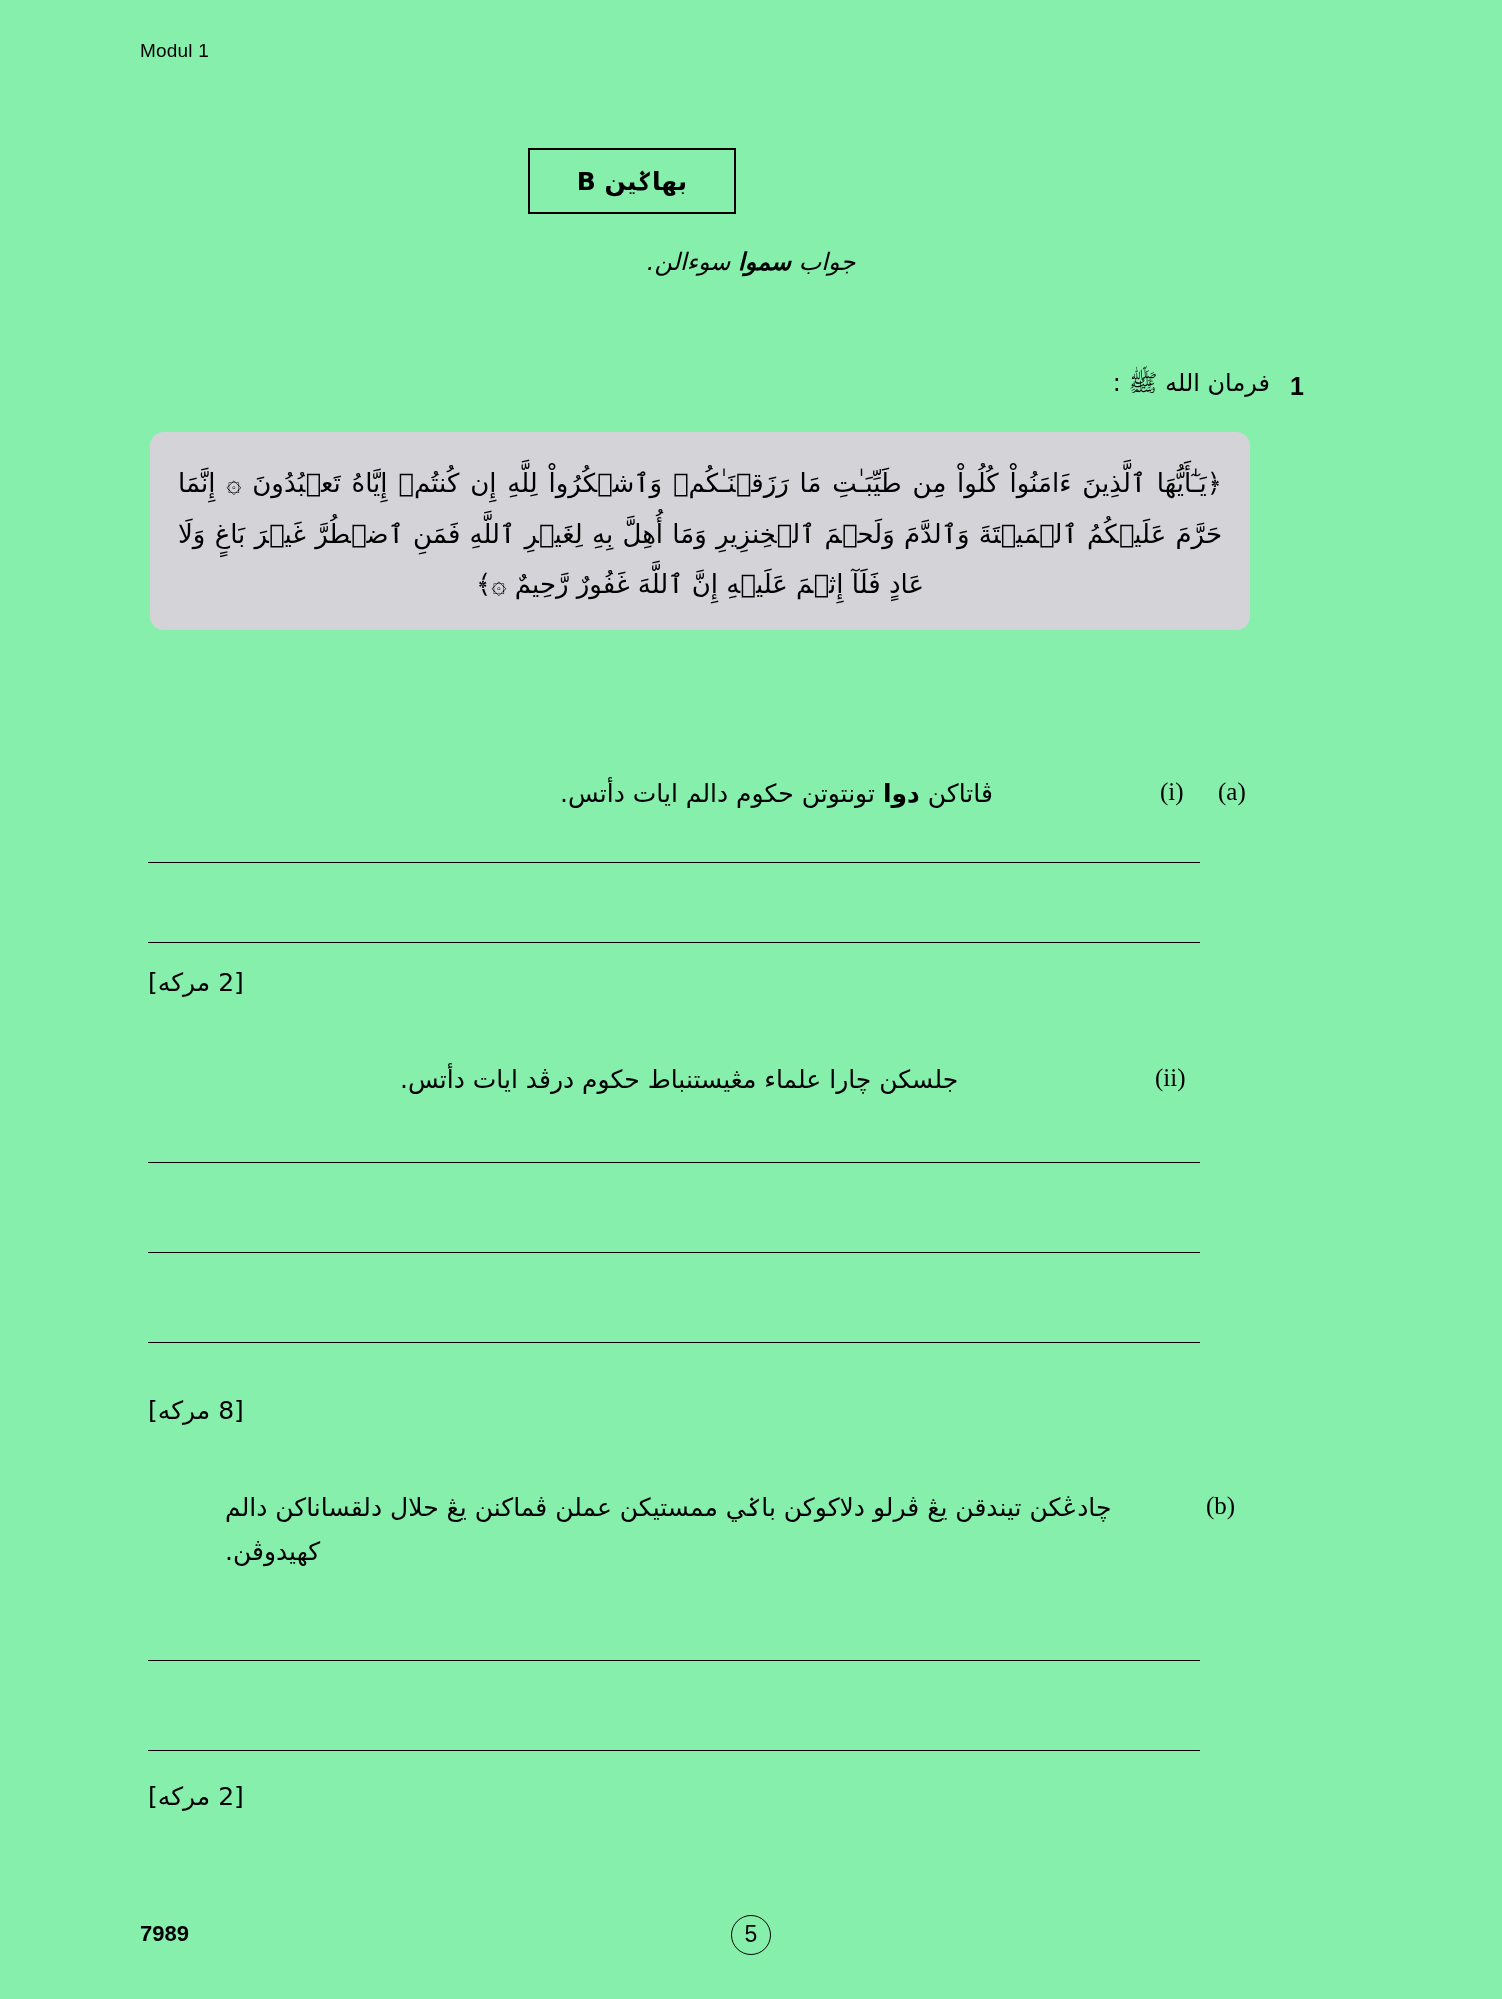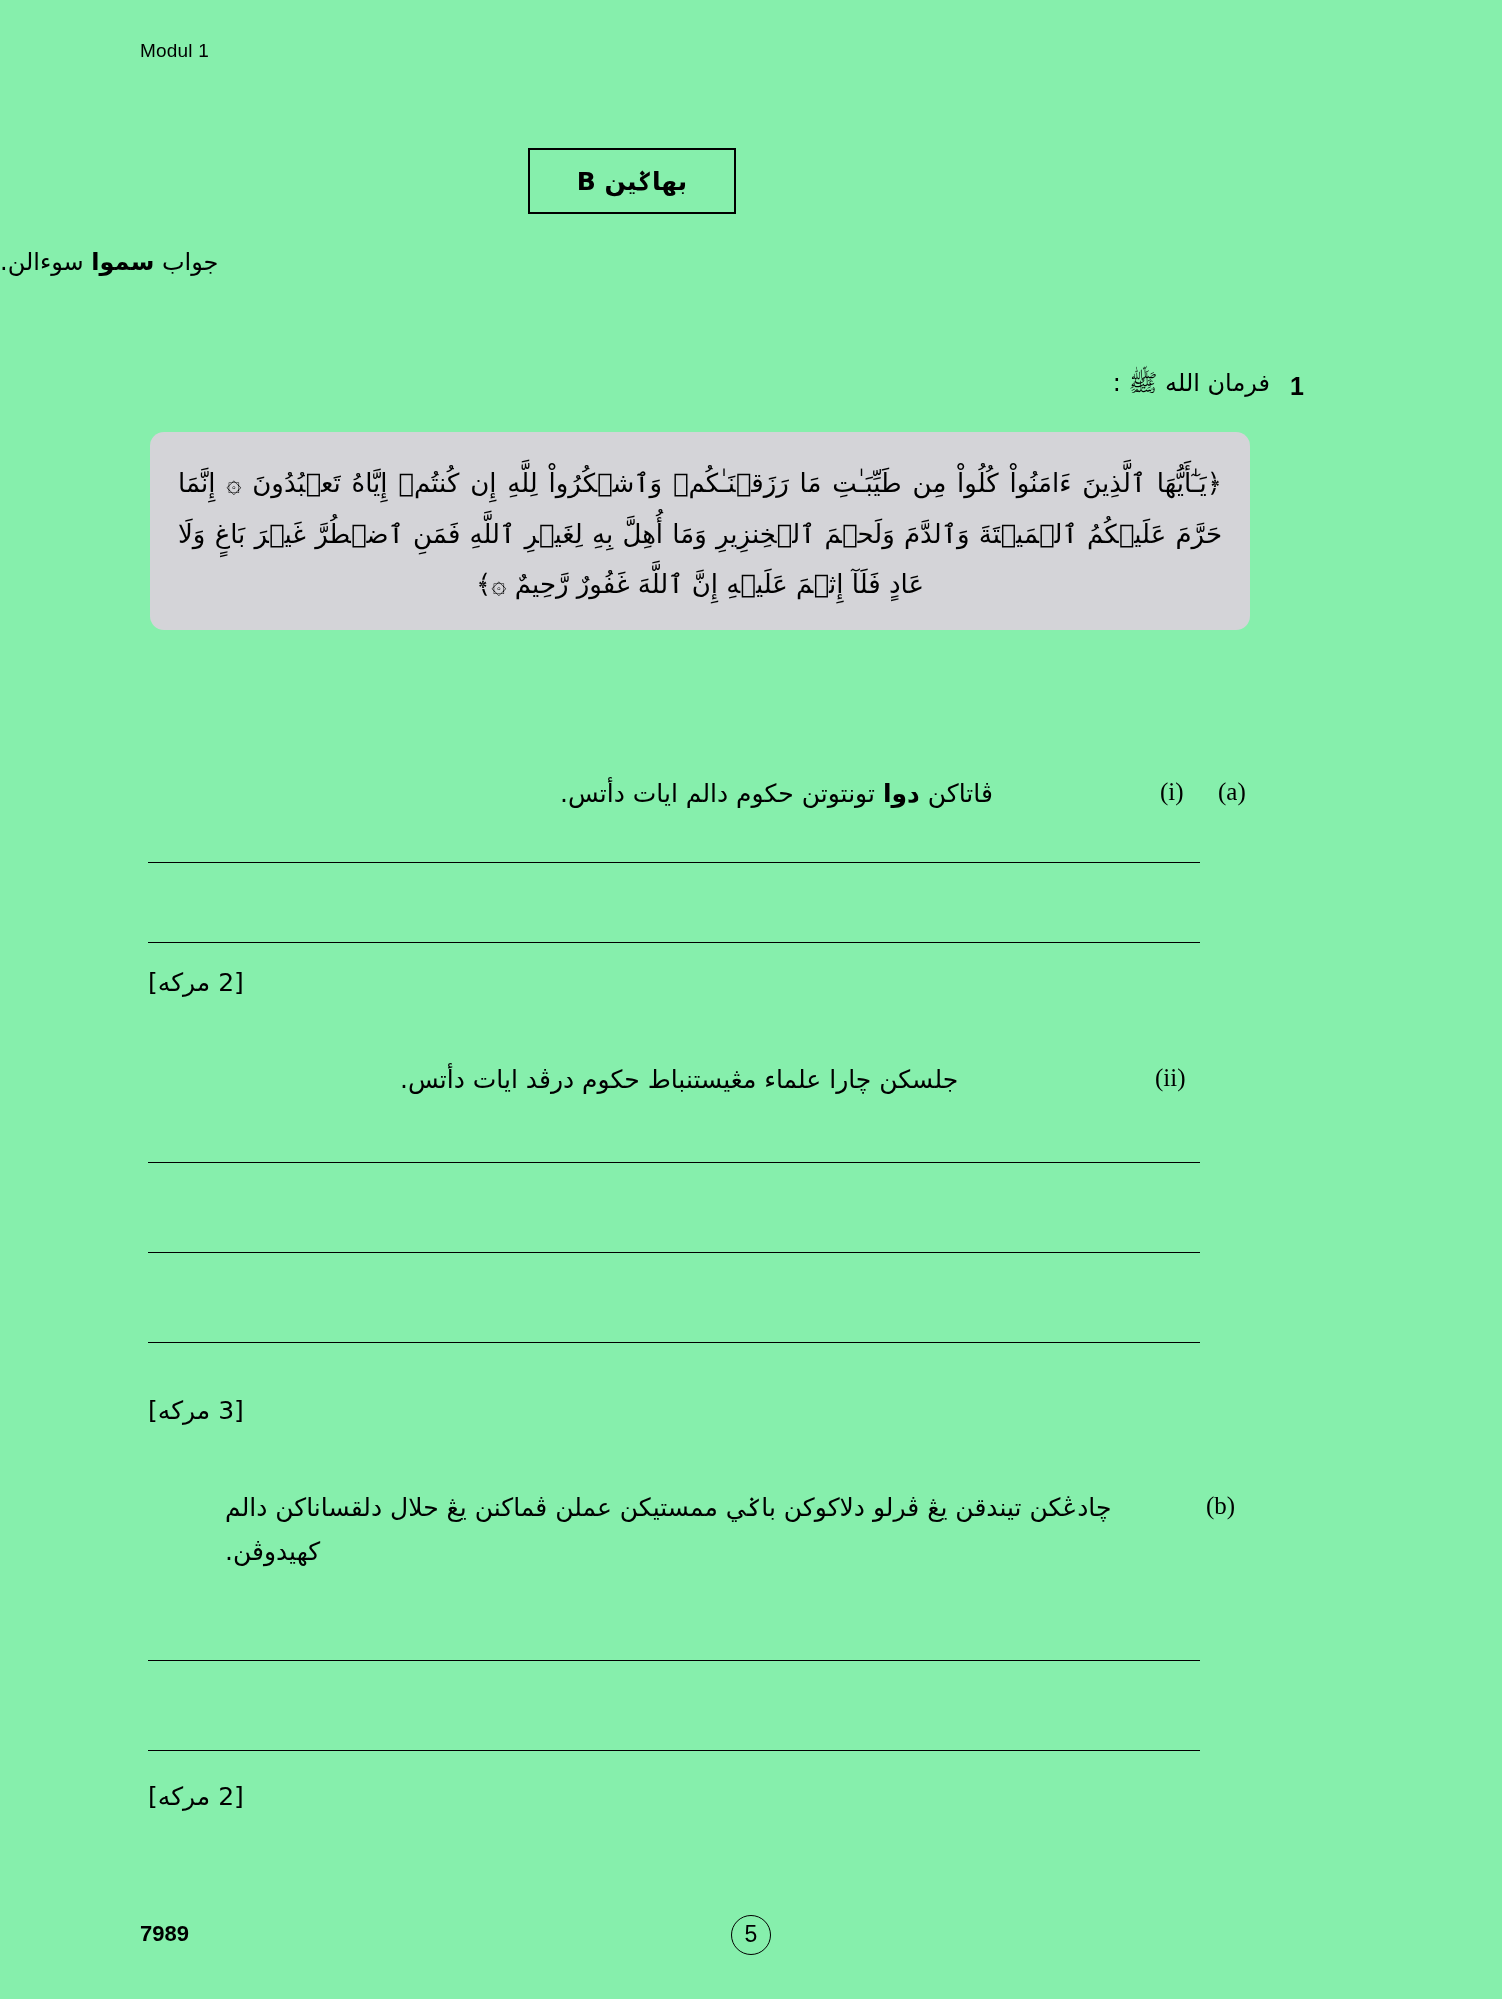--- a/index.html
+++ b/index.html
@@ -60,24 +60,25 @@
   .section-box .cell.title {
     min-width: 160px;
     direction: rtl;
   }
 
   .instruction {
     position: absolute;
     top: 248px;
     left: 0;
     width: 1502px;
-    text-align: left;
+    text-align: center;
     font-family: "DejaVu Sans", sans-serif;
     font-size: 24px;
     direction: rtl;
+    font-style: italic;
   }
   .instruction b { font-weight: bold; }
 
   
   .q-number {
     position: absolute;
     top: 372px;
     left: 1290px;
     font-family: "Liberation Sans", sans-serif;
     font-size: 25px;
@@ -224,21 +225,21 @@
   <div class="marks-note" style="top:968px; left:148px;">[2 مركه]</div>
 
   <div class="label-roman" style="top:1064px; left:1155px;">(ii)</div>
   <div class="q-text" style="top:1058px; left:400px; width:730px;">
     <span>جلسكن چارا علماء مڠيستنباط حكوم درڤد ايات دأتس.</span>
   </div>
 
   <div class="answer-line" style="top:1162px; left:148px; width:1052px;"></div>
   <div class="answer-line" style="top:1252px; left:148px; width:1052px;"></div>
   <div class="answer-line" style="top:1342px; left:148px; width:1052px;"></div>
-  <div class="marks-note" style="top:1396px; left:148px;">[3 مركه]</div>
+  <div class="marks-note" style="top:1396px; left:148px;">[8 مركه]</div>
 
   <div class="label-a" style="top:1492px; left:1206px;">(b)</div>
   <div class="q-text" style="top:1486px; left:225px; width:955px;">
     <span>چادڠكن تيندقن يڠ ڤرلو دلاكوكن باݢي ممستيكن عملن ڤماكنن يڠ حلال دلقساناكن دالم كهيدوڤن.</span>
   </div>
 
   <div class="answer-line" style="top:1660px; left:148px; width:1052px;"></div>
   <div class="answer-line" style="top:1750px; left:148px; width:1052px;"></div>
   <div class="marks-note" style="top:1782px; left:148px;">[2 مركه]</div>
 

